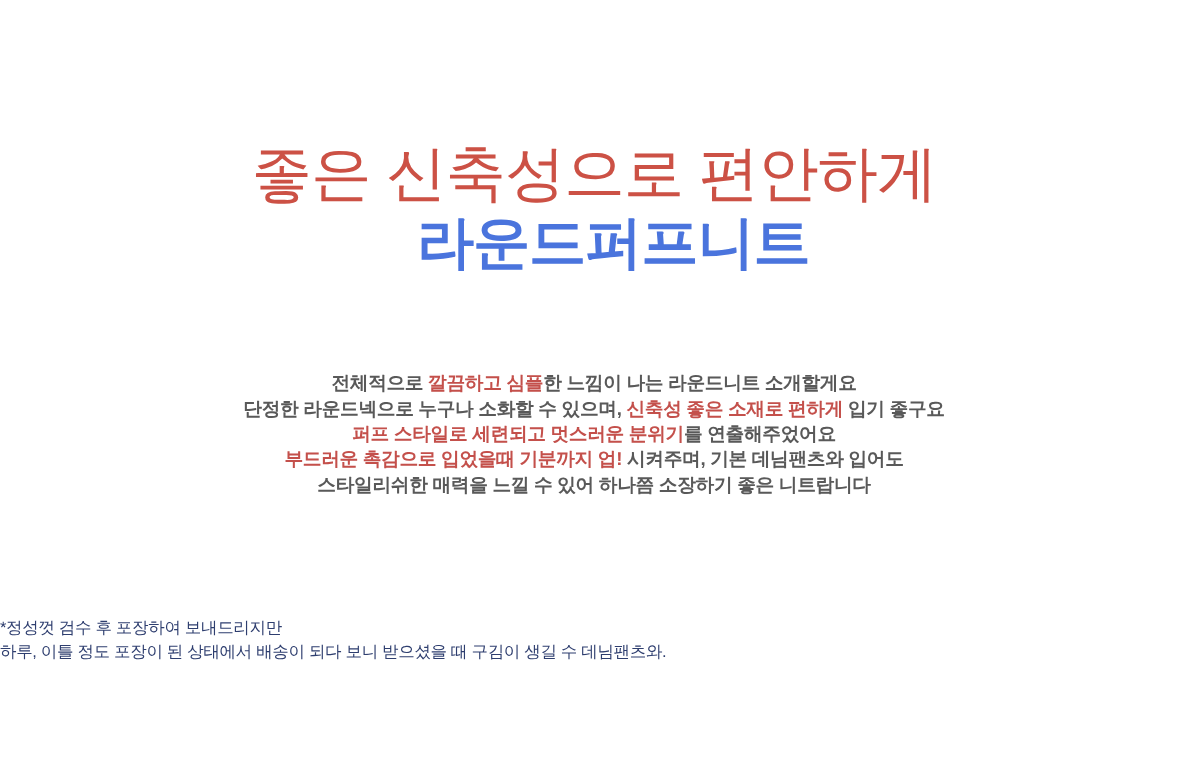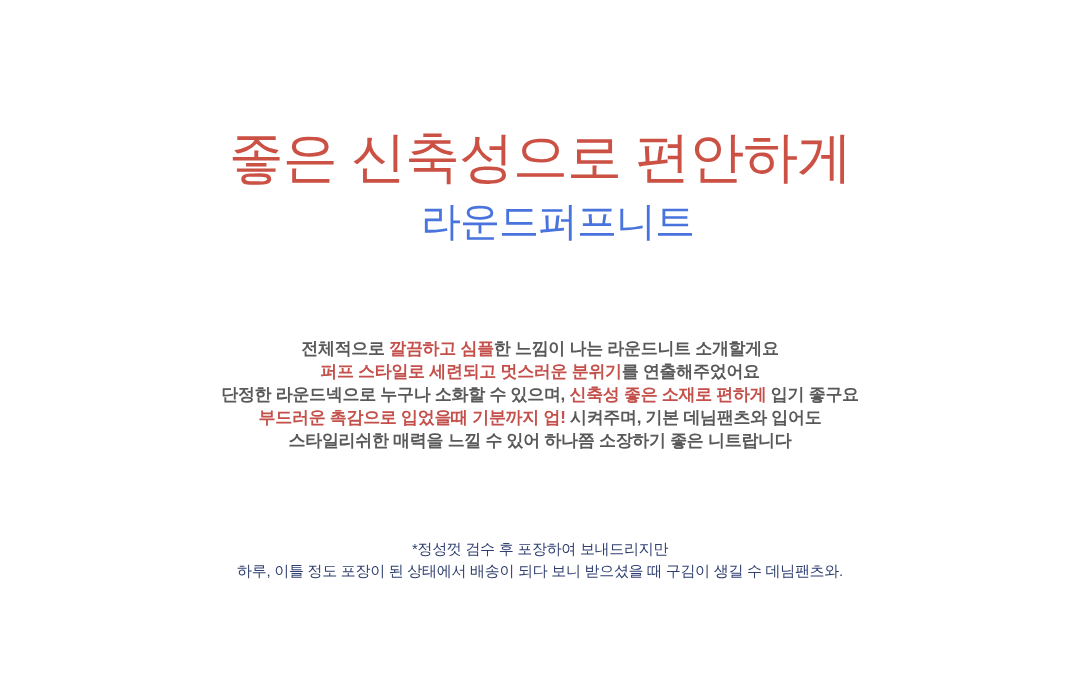--- a/index.html
+++ b/index.html
@@ -21,69 +21,69 @@
     text-align: center;
   }
   .headline-red {
     font-size: 55px;
     line-height: 66px;
     font-weight: 500;
     letter-spacing: -1px;
     white-space: nowrap;
   }
   .headline-blue {
-    font-size: 40px;
+    font-size: 52px;
     line-height: 62px;
-    font-weight: 400;
+    font-weight: 700;
     letter-spacing: -1px;
     white-space: nowrap;
     margin-left: 35px;
   }
   .description {
     position: absolute;
     top: 337px;
     left: 0;
     width: 100%;
     text-align: center;
     font-weight: bold;
   }
   .description p {
     font-size: 17px;
     line-height: 23px;
     letter-spacing: -0.3px;
     white-space: nowrap;
   }
   .shipping-note {
     position: absolute;
-    top: 538px;
+    top: 560px;
     left: 0;
     width: 100%;
-    text-align: center;
+    text-align: left;
   }
   .shipping-note p {
     font-size: 15px;
     line-height: 22px;
     letter-spacing: -0.3px;
     white-space: nowrap;
   }
 </style>
 </head>
 <body>
 
 <div class="page">
 
   <div class="headings">
     <h1 class="headline-red" style="color: rgb(204, 81, 69);">좋은 신축성으로 편안하게</h1>
     <h2 class="headline-blue" style="color: rgb(74, 116, 221);">라운드퍼프니트</h2>
   </div>
 
   <div class="description" style="color: rgb(89, 89, 89);">
       <p><span>전체적으로 </span><span style="color: rgb(196, 80, 75);">깔끔하고 심플</span><span>한 느낌이 나는 라운드니트 소개할게요</span></p>
+      <p><span>단정한 라운드넥으로 누구나 소화할 수 있으며, </span><span style="color: rgb(196, 80, 75);">신축성 좋은 소재로 편하게</span><span> 입기 좋구요</span></p>
       <p><span style="color: rgb(196, 80, 75);">퍼프 스타일로 세련되고 멋스러운 분위기</span><span>를 연출해주었어요</span></p>
-      <p><span>단정한 라운드넥으로 누구나 소화할 수 있으며, </span><span style="color: rgb(196, 80, 75);">신축성 좋은 소재로 편하게</span><span> 입기 좋구요</span></p>
       <p><span style="color: rgb(196, 80, 75);">부드러운 촉감으로 입었을때 기분까지 업!</span><span> 시켜주며, 기본 데님팬츠와 입어도</span></p>
       <p><span>스타일리쉬한 매력을 느낄 수 있어 하나쯤 소장하기 좋은 니트랍니다</span></p>
     </div>
 
   <div class="shipping-note" style="color: rgb(46, 62, 111);">
     <p>*정성껏 검수 후 포장하여 보내드리지만</p>
     <p>하루, 이틀 정도 포장이 된 상태에서 배송이 되다 보니 받으셨을 때 구김이 생길 수 데님팬츠와.</p>
   </div>
 
 </div>

